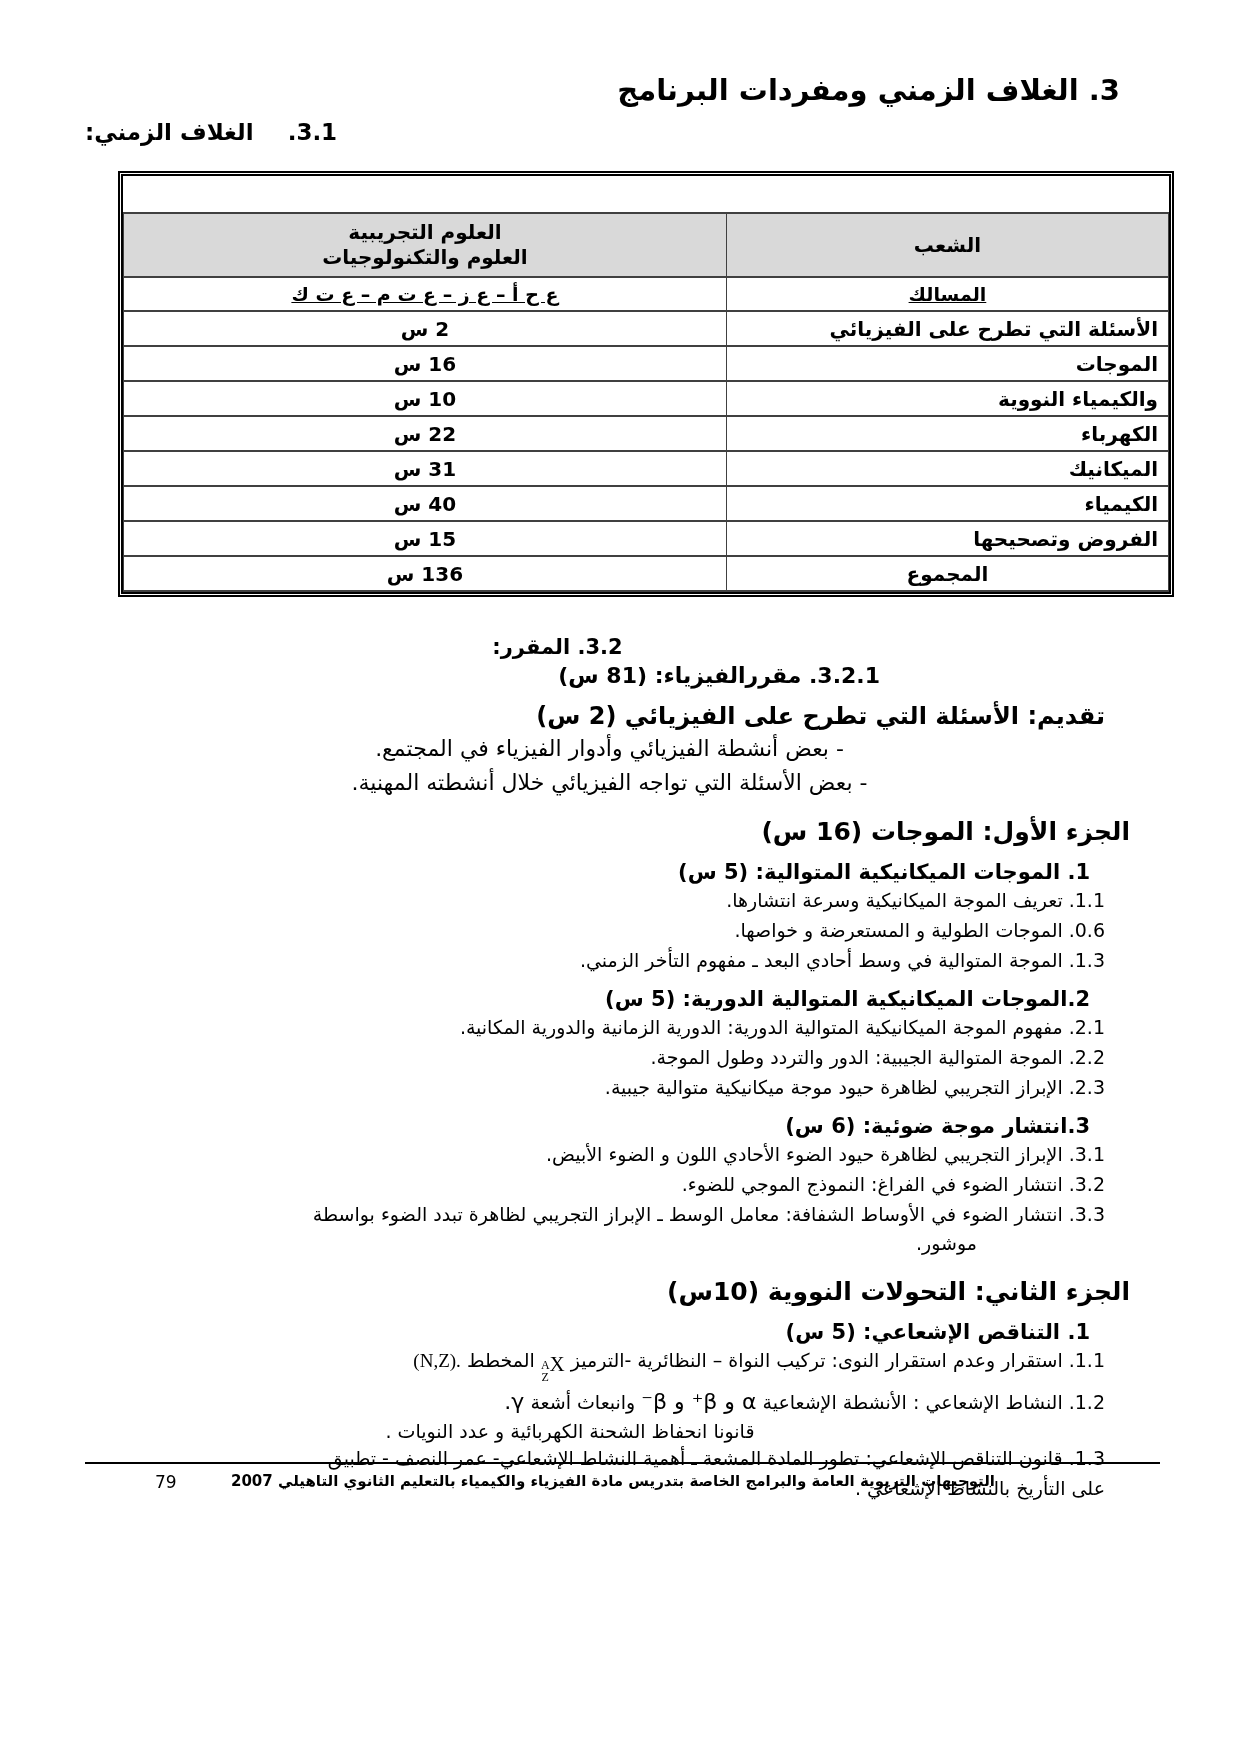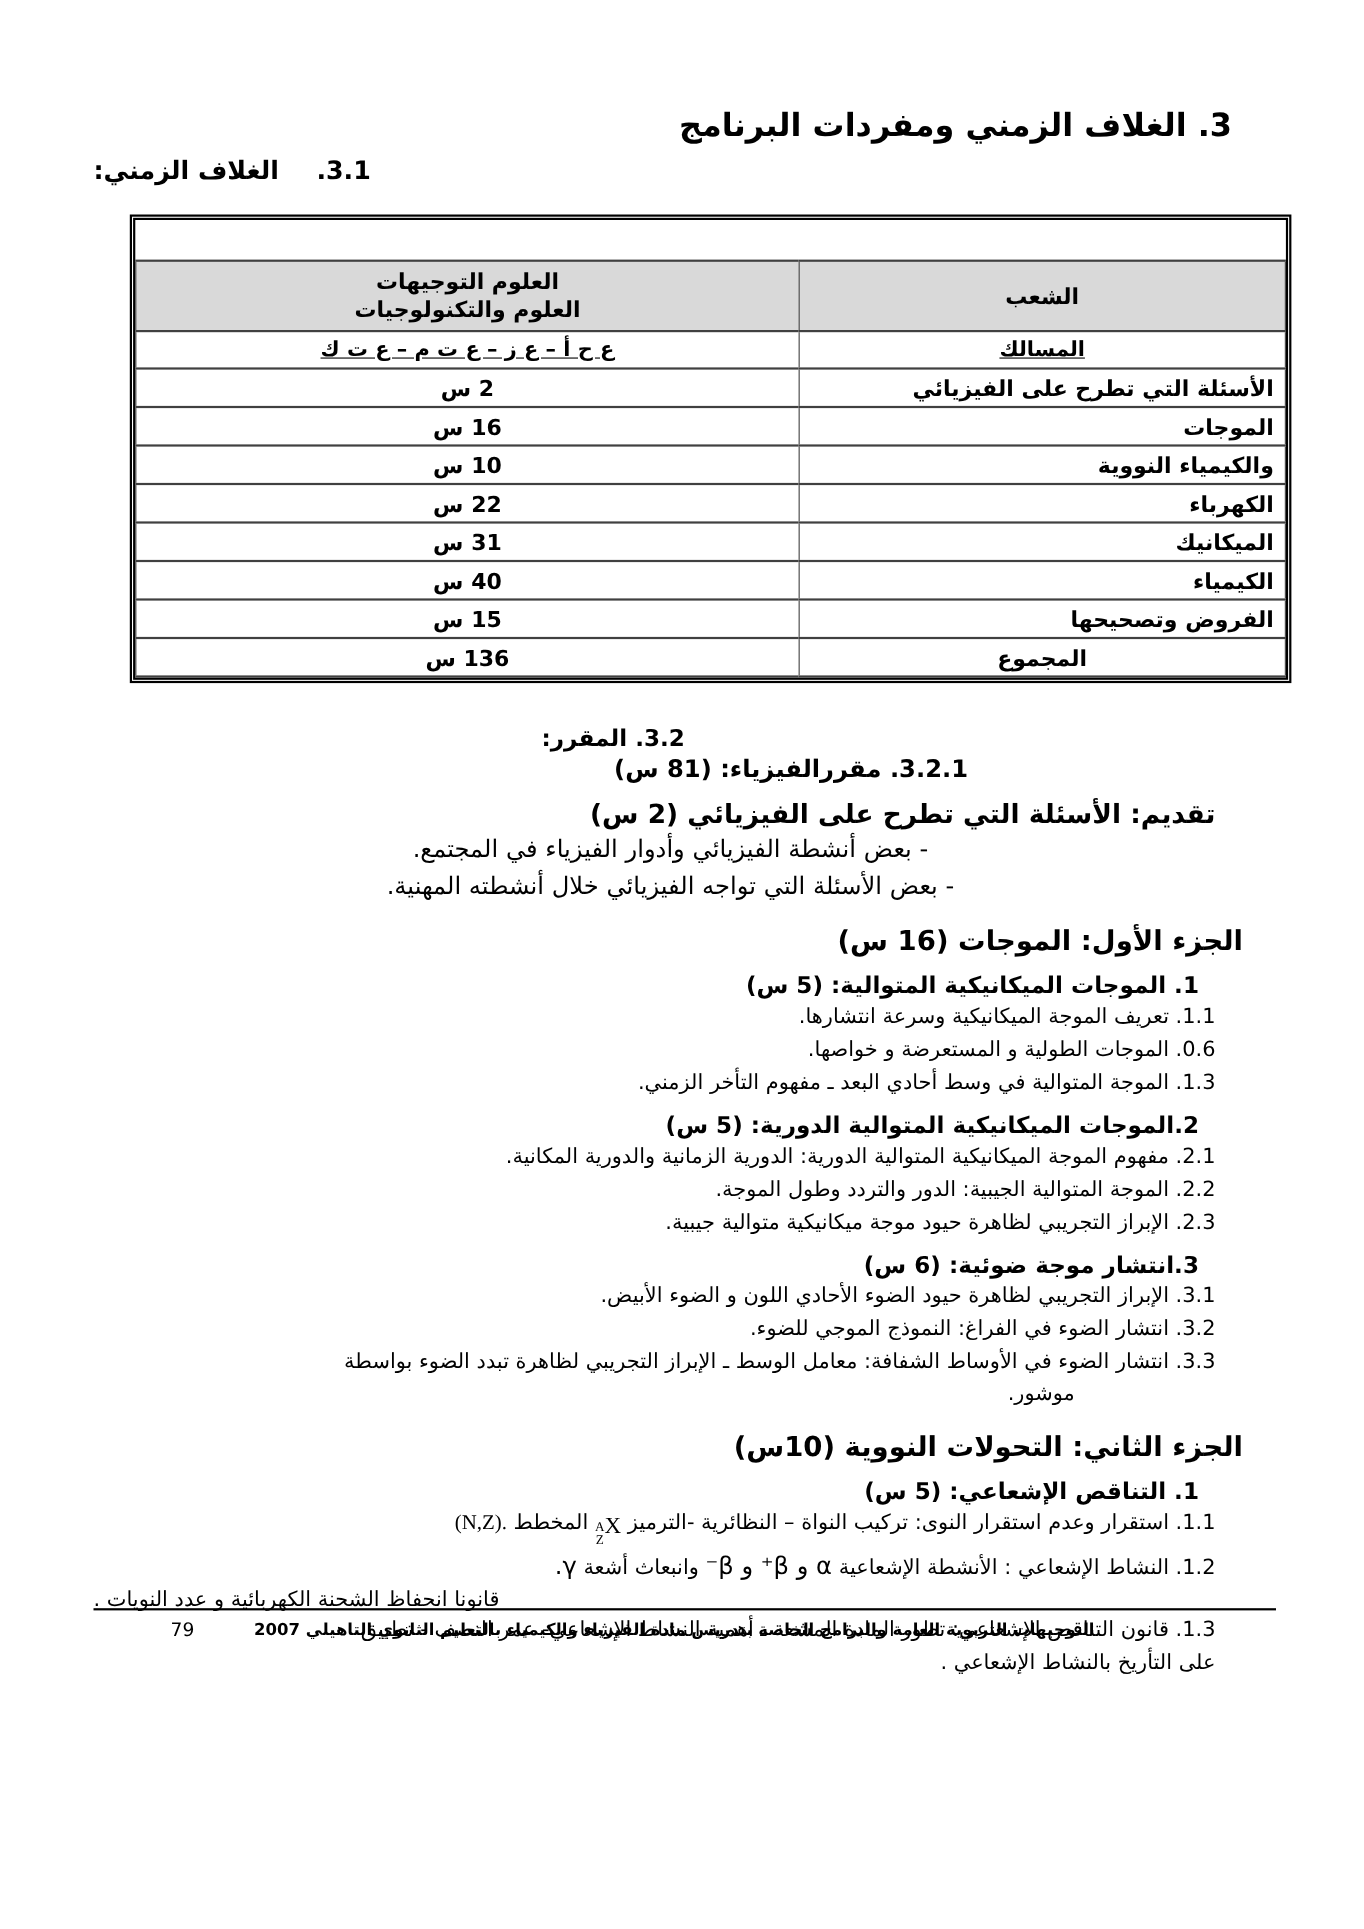--- a/index.html
+++ b/index.html
@@ -1,21 +1,21 @@
 <!DOCTYPE html>
 <html lang="ar" dir="rtl"><head>
 <meta charset="utf-8">
 <style>
   html,body { margin:0; padding:0; background:#888; }
   .page {
     width:1240px; height:1754px; margin:0 auto; background:#ffffff;
     position:relative; overflow:hidden; color:#000;
     font-family:"DejaVu Sans", sans-serif; direction:rtl;
   }
-  .content { padding:96px 60px 0 85px; }
+  .content { padding:72px 60px 0 85px; }
 
   .h1 { font-size:29px; font-weight:bold; text-align:right; margin:0 60px 0 0; line-height:1.25; }
   .h2 { font-size:23px; font-weight:bold; text-align:left; margin:10px 250px 0 0; line-height:1.25; }
   .h2 .num { margin-left:34px; }
 
   
   .tablewrap {
     width:1046px; margin:24px 6px 0 auto;
     border:5px double #000;
   }
@@ -33,21 +33,21 @@
 
   
   .s32   { font-size:21px; font-weight:bold; text-align:center; margin:38px 150px 0 0; }
   .s321  { font-size:22px; font-weight:bold; text-align:right; margin:4px 300px 0 0; }
   .intro { font-size:24px; font-weight:bold; text-align:right; margin:14px 75px 0 0; }
   .bullet{ font-size:22px; text-align:center; margin:4px 46px 0 0; line-height:1.35; }
   .part  { font-size:25px; font-weight:bold; text-align:right; margin:20px 50px 0 0; }
   .subsec{ font-size:21px; font-weight:bold; text-align:right; margin:14px 90px 0 0; }
   .item  { font-size:19px; text-align:right; margin:4px 75px 0 0; line-height:1.35; }
   .item-wrap2 { margin:4px 203px 0 0; }
-  .law   { font-size:19px; text-align:left; margin:4px 125px 0 0; }
+  .law   { font-size:19px; text-align:center; margin:4px 125px 0 0; }
 
   .nuclide { display:inline-block; direction:ltr; unicode-bidi:isolate;
              font-family:"Liberation Serif", serif; vertical-align:-4px; }
   .nuclide .az { display:inline-flex; flex-direction:column; font-size:12px;
                  line-height:1.0; text-align:center; vertical-align:2px; }
   .nuclide .sym { font-size:21px; }
   .latin { font-family:"Liberation Serif", serif; direction:ltr; unicode-bidi:isolate; }
   .greek { font-size:22px; }
 
   
@@ -70,21 +70,21 @@
     <div class="h2">
       <span class="num">3.1.</span><span>الغلاف الزمني:</span>
     </div>
 
     <div class="tablewrap">
       <table class="schedule">
         <tbody>
             <tr class="thead">
           <td class="col-label">الشعب</td>
           <td class="col-value">
-            <div>العلوم التوجيهات</div>
+            <div>العلوم التجريبية</div>
             <div>العلوم والتكنولوجيات</div>
           </td>
         </tr>
         <tr class="tracks">
           <td class="col-label center">المسالك</td>
           <td class="col-value">ع ح أ – ع ز – ع ت م – ع ت ك</td>
         </tr>
         <tr class="datarow">
           <td class="col-label">الأسئلة التي تطرح على الفيزيائي</td>
           <td class="col-value">2 س</td>

